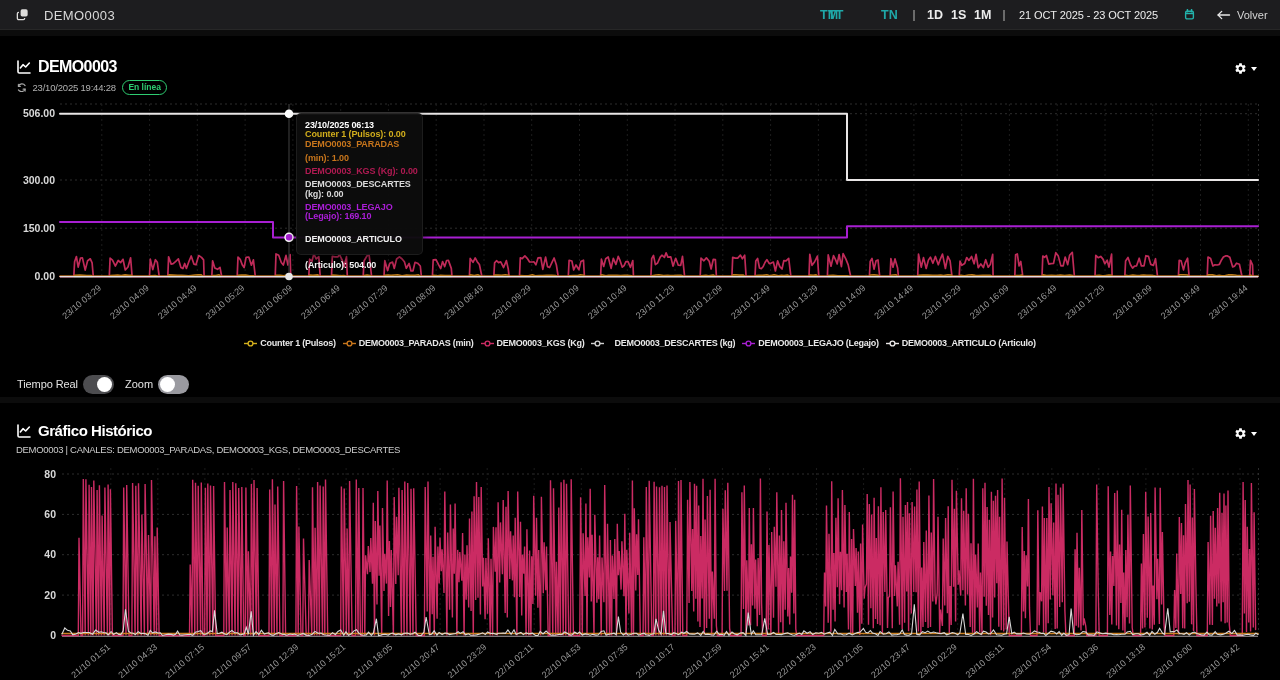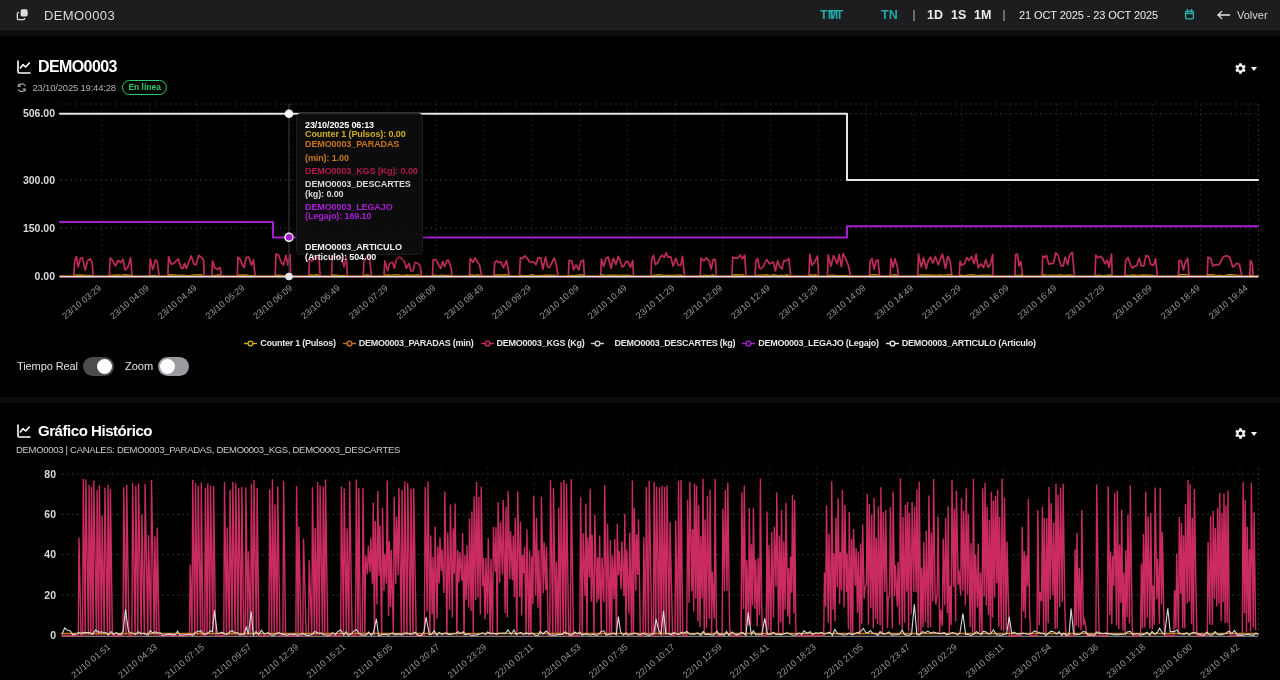--- a/index.html
+++ b/index.html
@@ -179,21 +179,21 @@
     </span>
     <span style="display:inline-flex;align-items:center;gap:3px">
       <svg width="13" height="9" viewBox="0 0 13 9" style="flex:none">
         <line x1="0" y1="4.5" x2="13" y2="4.5" stroke="#e9e6e6" stroke-width="1.4"></line>
         <circle cx="6.5" cy="4.5" r="2.4" fill="#000" stroke="#e9e6e6" stroke-width="1.4"></circle>
       </svg>
       <span>DEMO0003_ARTICULO (Articulo)</span>
     </span>
   </div>
 
-<div class="abs" style="left:0;top:356px;width:1073px;height:22px">
+<div class="abs" style="left:0;top:374px;width:1073px;height:22px">
   <span class="abs" style="left:17px;top:4px;color:#e2e2e2;font-size:11px;letter-spacing:-.1px">Tiempo Real</span>
   <span class="abs" style="left:83px;top:1px;width:31px;height:19px;border-radius:10px;background:#4d4d50">
       <span class="abs" style="right:2px;top:2px;width:15px;height:15px;border-radius:50%;background:#fff"></span>
     </span>
   <span class="abs" style="left:125px;top:4px;color:#e2e2e2;font-size:11px">Zoom</span>
   <span class="abs" style="left:158px;top:1px;width:31px;height:19px;border-radius:10px;background:#9a9aa0">
       <span class="abs" style="left:2px;top:2px;width:15px;height:15px;border-radius:50%;background:#fff"></span>
     </span>
 </div>
 
@@ -282,15 +282,15 @@
 <div class="abs" style="left:296px;top:113px;width:127px;height:142px;background:rgba(13,13,13,.96);border:1px solid rgba(255,255,255,.07);border-radius:5px;box-shadow:0 3px 10px rgba(0,0,0,.5);padding:6.5px 0 0 8px;font-size:9px;font-weight:bold;letter-spacing:-.1px;line-height:9.8px;white-space:nowrap">
     <div style="color:#ffffff;margin-top:0px">23/10/2025 06:13</div>
     <div style="color:#d2ae1c;margin-top:0px">Counter 1 (Pulsos): 0.00</div>
     <div style="color:#c8761c;margin-top:0">DEMO0003_PARADAS</div>
     <div style="color:#c8761c;margin-top:4px">(min): 1.00</div>
     <div style="color:#b01a52;margin-top:3.2px">DEMO0003_KGS (Kg): 0.00</div>
     <div style="color:#d9d9d9;margin-top:3.2px">DEMO0003_DESCARTES</div>
     <div style="color:#d9d9d9;margin-top:0px">(kg): 0.00</div>
     <div style="color:#ab1ed8;margin-top:3.2px">DEMO0003_LEGAJO</div>
     <div style="color:#ab1ed8;margin-top:0px">(Legajo): 169.10</div>
-    <div style="color:#f0f0f0;margin-top:21px">DEMO0003_ARTICULO</div>
-    <div style="color:#f0f0f0;margin-top:0px">(Articulo): 504.00</div>
+    <div style="color:#f0f0f0;margin-top:13px">DEMO0003_ARTICULO</div>
+    <div style="color:#f0f0f0;margin-top:16px">(Articulo): 504.00</div>
   </div>
 
 </body></html>

